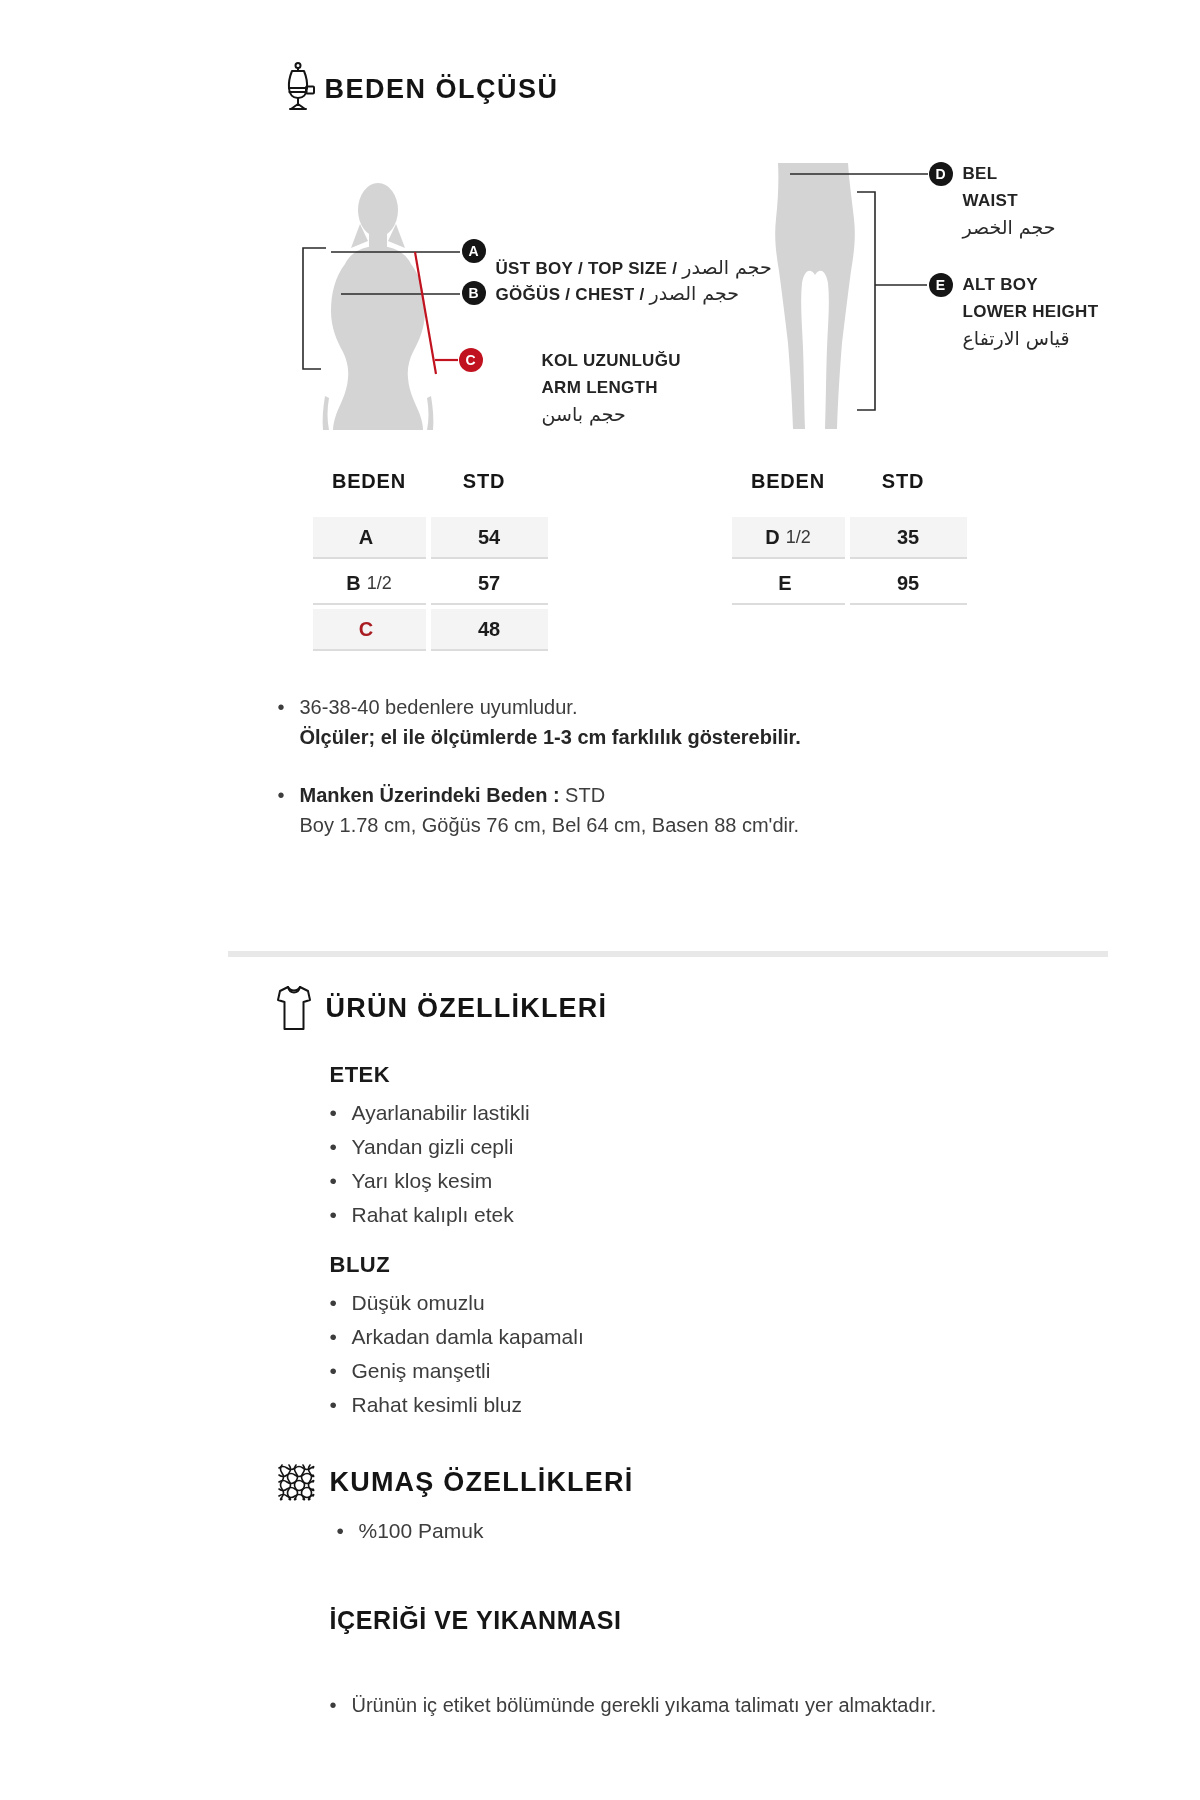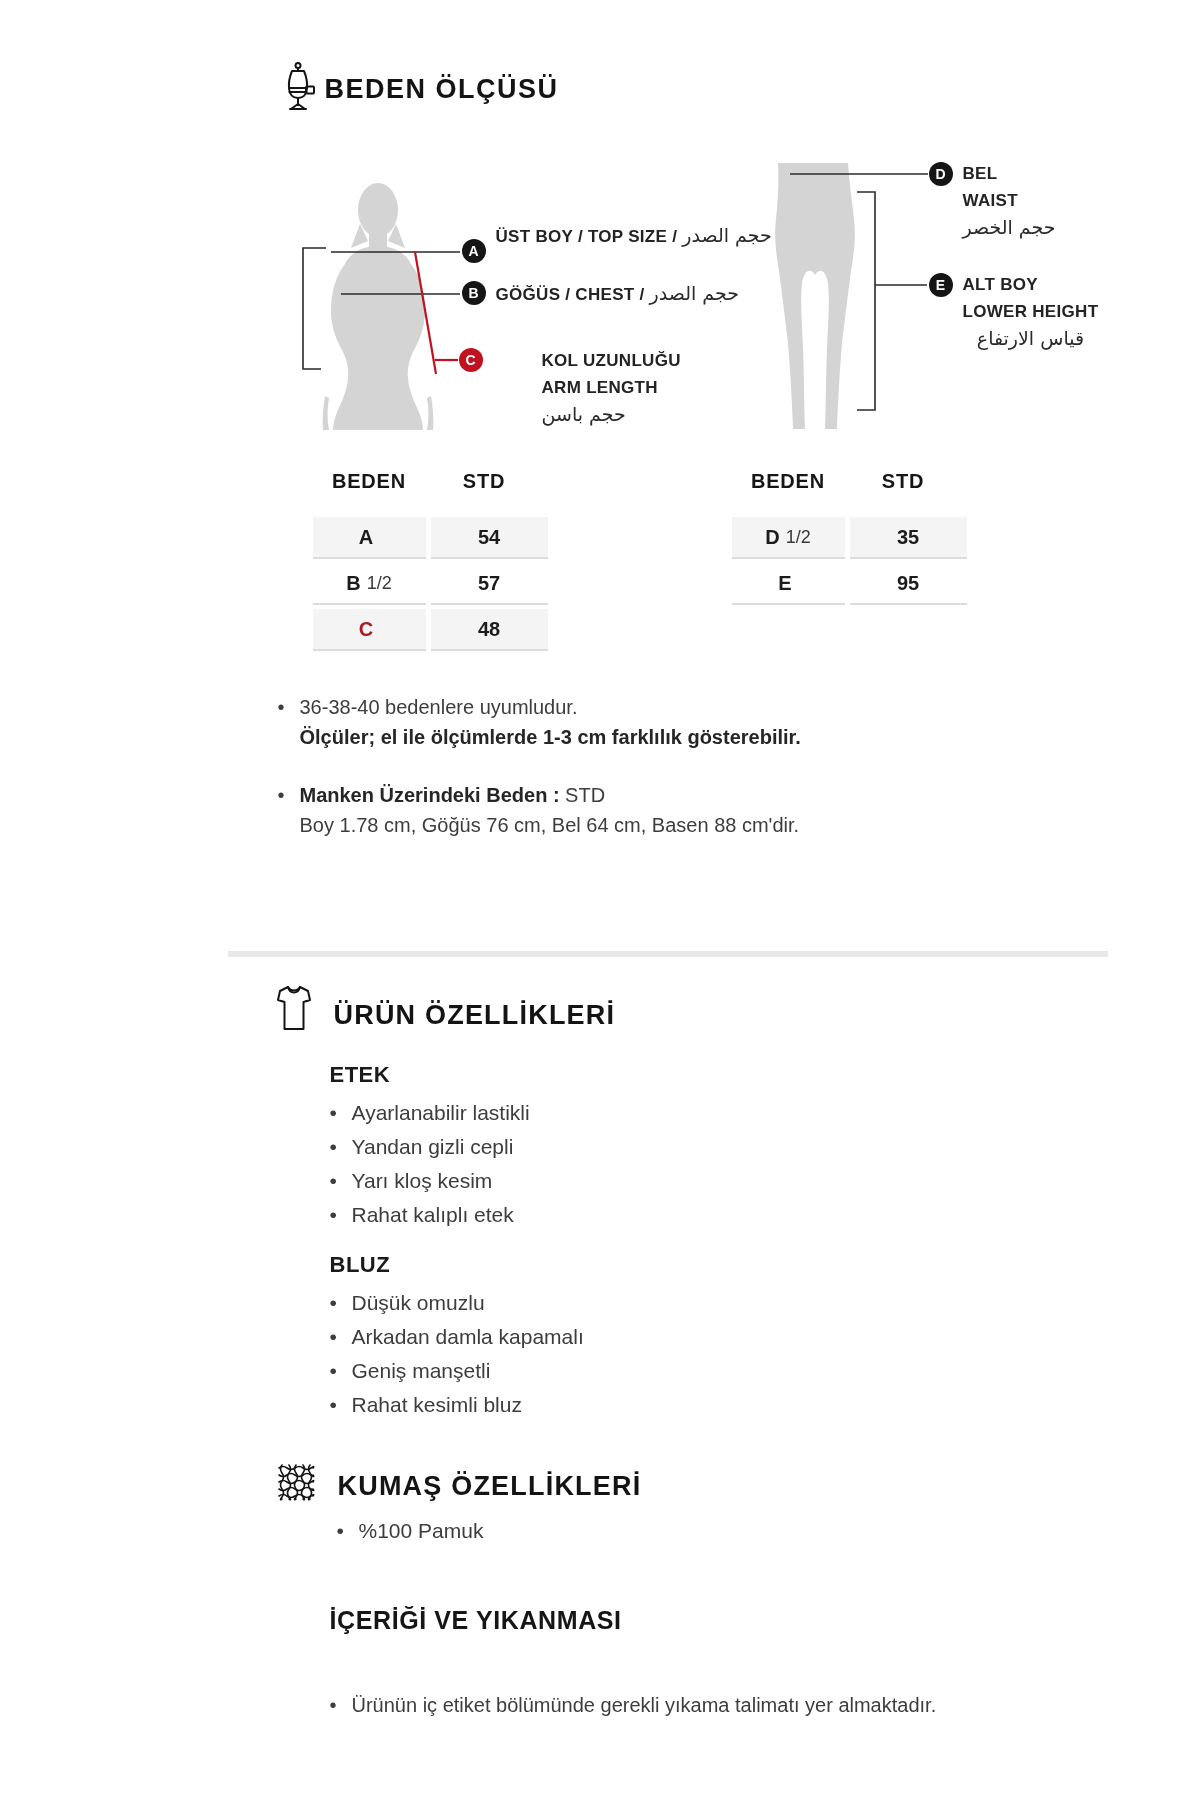--- a/index.html
+++ b/index.html
@@ -2,21 +2,21 @@
 <html><head>
 <meta charset="utf-8">
 <style>
   html,body{margin:0;padding:0;background:#fff;}
   .page{position:relative;width:1015px;height:1800px;background:#fff;margin:0 auto;
         font-family:"Liberation Sans",sans-serif;color:#222;overflow:hidden;}
   .abs{position:absolute;}
 
   
   .main-title{font-size:27px;font-weight:bold;letter-spacing:1.5px;color:#141414;}
-  .section-head{display:flex;align-items:flex-end;gap:22px;}
+  .section-head{display:flex;align-items:center;gap:14px;}
   .section-head .ttl{font-size:27px;font-weight:bold;letter-spacing:1.2px;color:#141414;}
 
   
   .badge{position:absolute;width:24px;height:24px;border-radius:50%;background:#151515;
          color:#fff;font-size:14px;font-weight:bold;display:flex;align-items:center;
          justify-content:center;}
   .badge.red{background:#c1121f;}
   .callout-text{position:absolute;font-size:17px;font-weight:bold;color:#232323;
                 line-height:27px;letter-spacing:.3px;white-space:nowrap;}
   .callout-text .ar{font-family:"DejaVu Sans",sans-serif;font-weight:normal;font-size:19px;color:#2a2a2a;}
@@ -111,21 +111,21 @@
       <path d="M782,145 L834,145"></path>
     </g>
 
     <g stroke="#c1121f" stroke-width="2.2" fill="none">
       <path d="M322,112 L343,234"></path>
       <path d="M342,220 L365,220"></path>
     </g>
   </svg>
 
   <div class="badge" style="left:369px;top:239px;">A</div>
-  <div class="callout-text" style="left:403px;top:222px;text-align:right;">
+  <div class="callout-text" style="left:403px;top:254px;text-align:right;">
     <span>ÜST BOY / TOP SIZE /</span>
     <span class="ar" dir="rtl">حجم الصدر</span>
   </div>
 
   <div class="badge" style="left:369px;top:281px;">B</div>
   <div class="callout-text" style="left:403px;top:280px;">
     <span>GÖĞÜS / CHEST /</span>
     <span class="ar" dir="rtl">حجم الصدر</span>
   </div>
 
@@ -140,21 +140,21 @@
   <div class="callout-text" style="left:870px;top:160px;">
     <div>BEL</div>
     <div>WAIST</div>
     <div class="ar" dir="rtl" style="text-align:left;">حجم الخصر</div>
   </div>
 
   <div class="badge" style="left:836px;top:273px;">E</div>
   <div class="callout-text" style="left:870px;top:271px;">
     <div>ALT BOY</div>
     <div>LOWER HEIGHT</div>
-    <div class="ar" dir="rtl" style="text-align:center;">قياس الارتفاع</div>
+    <div class="ar" dir="rtl" style="text-align:left;">قياس الارتفاع</div>
   </div>
 
   <div class="size-table" style="left:220px;top:470px;">
     <div class="thead">
       <div class="th">BEDEN</div>
       <div class="th">STD</div>
     </div>
     <div class="trow bg">
       <div class="td">
           <span class="sz">A</span>

